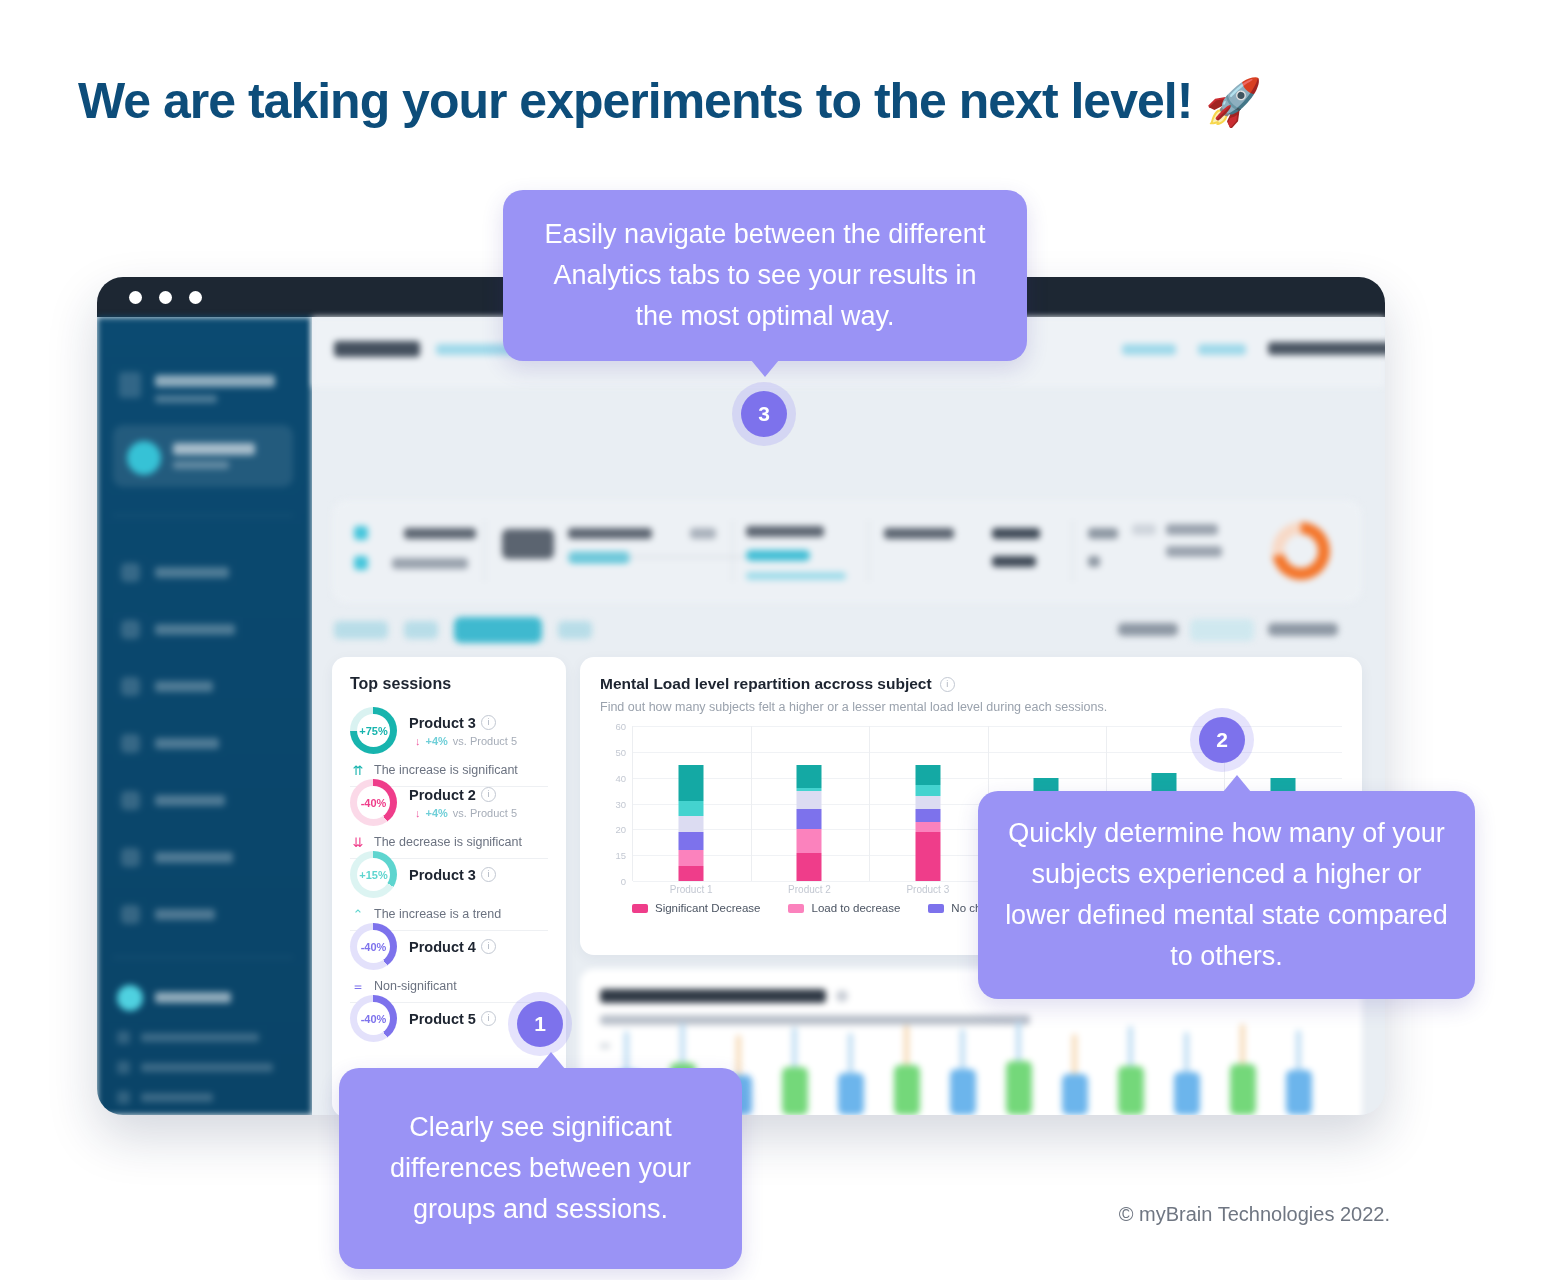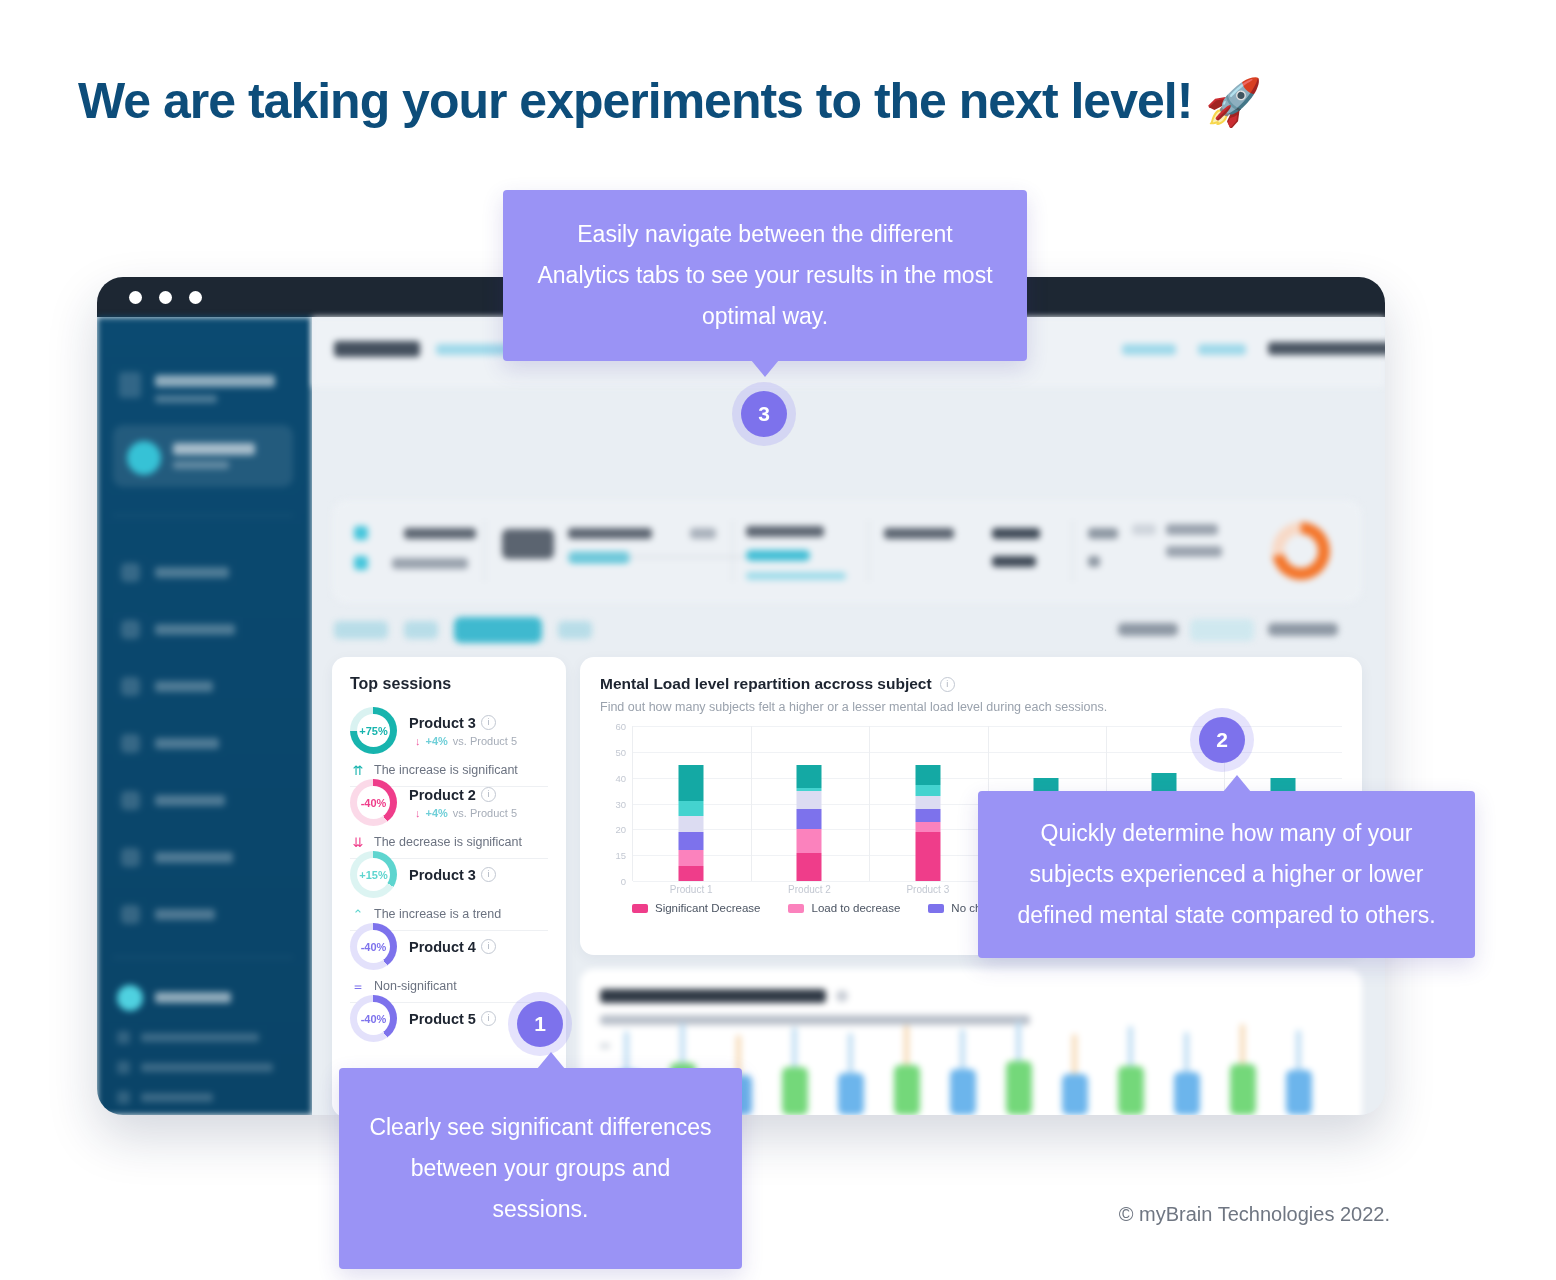--- a/index.html
+++ b/index.html
@@ -174,22 +174,22 @@
   .bb-t{position:absolute;left:20px;top:20px;width:226px;height:14px;border-radius:4px;background:#313a46;}
   .bb-i{position:absolute;left:256px;top:21px;width:12px;height:12px;border-radius:50%;background:#c9ced6;}
   .bb-s{position:absolute;left:20px;top:46px;width:430px;height:10px;border-radius:4px;background:#b9c0ca;}
   .bb-yt{position:absolute;left:20px;width:10px;height:6px;border-radius:2px;background:#d8dde3;}
   .bx{position:absolute;bottom:14px;width:26px;border-radius:6px;}
   .wk{position:absolute;bottom:14px;width:5px;border-radius:3px;}
 
   
   .bubble{
     position:absolute;background:#9a93f5;color:#fff;
-    border-radius:4px;
-    font-size:23px;line-height:41px;text-align:center;
+    border-radius:20px;
+    font-size:27px;line-height:41px;text-align:center;
     box-shadow:0 8px 22px rgba(60,50,160,.16);
     z-index:30;
   }
   .bubble .tail{
     position:absolute;width:0;height:0;
     border-left:14px solid transparent;border-right:14px solid transparent;
   }
   .b3{left:503px;top:190px;width:524px;padding:24px 28px;box-sizing:border-box;}
   .b3 .tail{left:50%;margin-left:-14px;bottom:-16px;border-top:17px solid #9a93f5;}
   .b2{left:978px;top:791px;width:497px;padding:22px 26px;box-sizing:border-box;}

